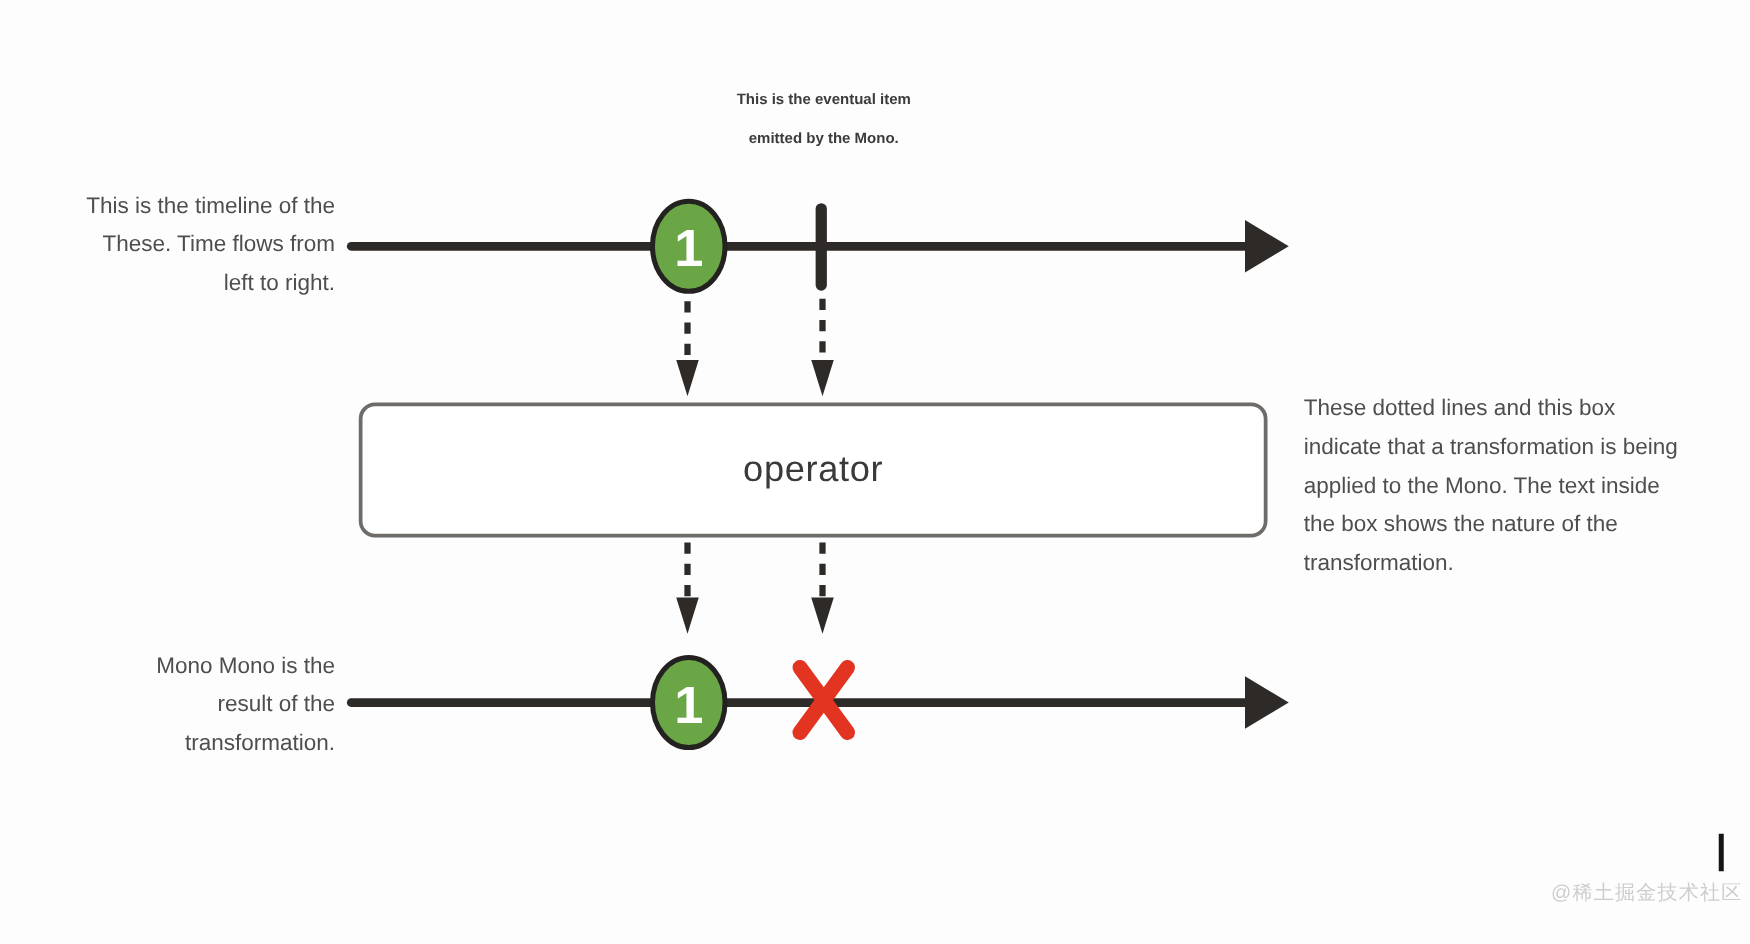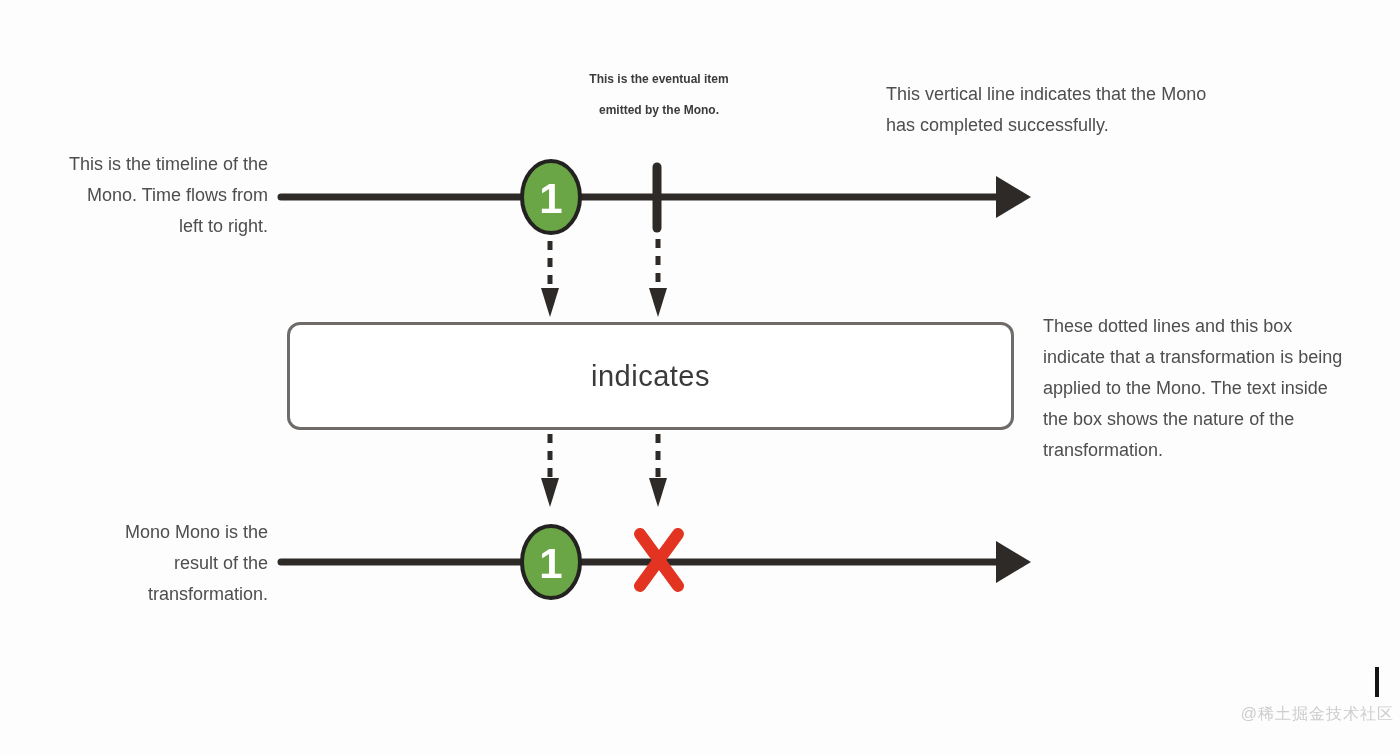--- a/index.html
+++ b/index.html
@@ -122,31 +122,29 @@
       <text x="551" y="213" text-anchor="middle" class="marble-label" fill="#ffffff">1</text>
     </g>
 
     <g>
       <ellipse cx="551" cy="562" rx="29" ry="36" stroke-width="4" fill="#6aa645" stroke="#242220"></ellipse>
       <text x="551" y="578" text-anchor="middle" class="marble-label" fill="#ffffff">1</text>
     </g>
   </svg>
 
   <div class="operator-box">
-    <span>indicates</span>
+    <span>operator</span>
   </div>
 
   <div class="ann ann-emitted">This is the eventual item
 emitted by the Mono.</div>
 
-  <div class="ann ann-completion">This vertical line indicates that the Mono
-has completed successfully.</div>
 
   <div class="ann ann-timeline">This is the timeline of the
-Mono. Time flows from
+These. Time flows from
 left to right.</div>
 
   <div class="ann ann-transformation">These dotted lines and this box
 indicate that a transformation is being
 applied to the Mono. The text inside
 the box shows the nature of the
 transformation.</div>
 
   <div class="ann ann-result">Mono Mono is the
 result of the

